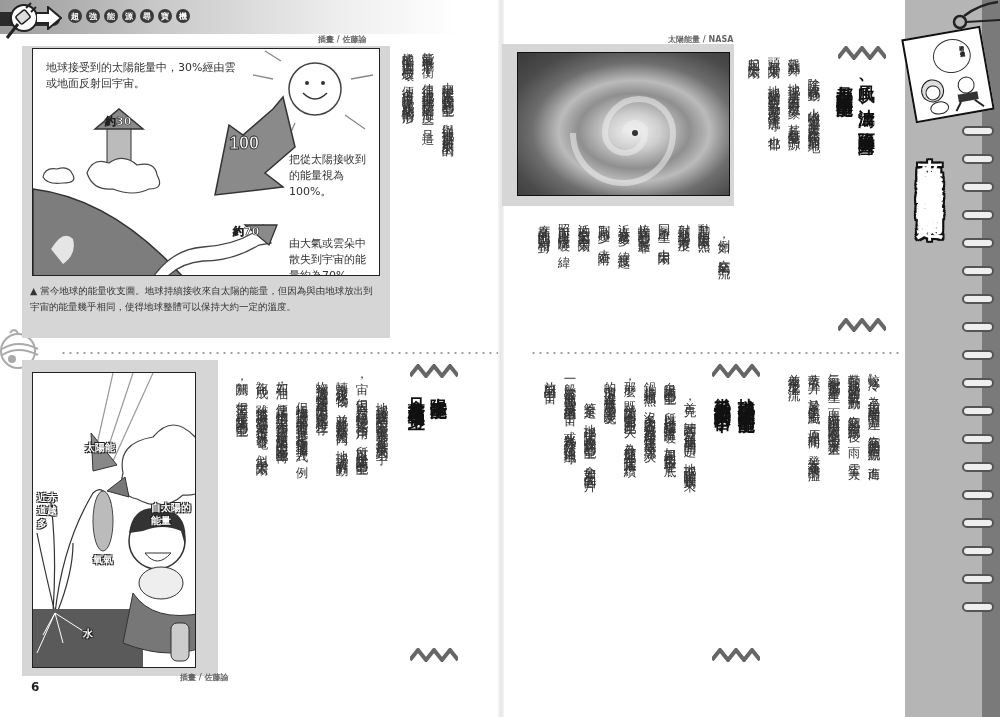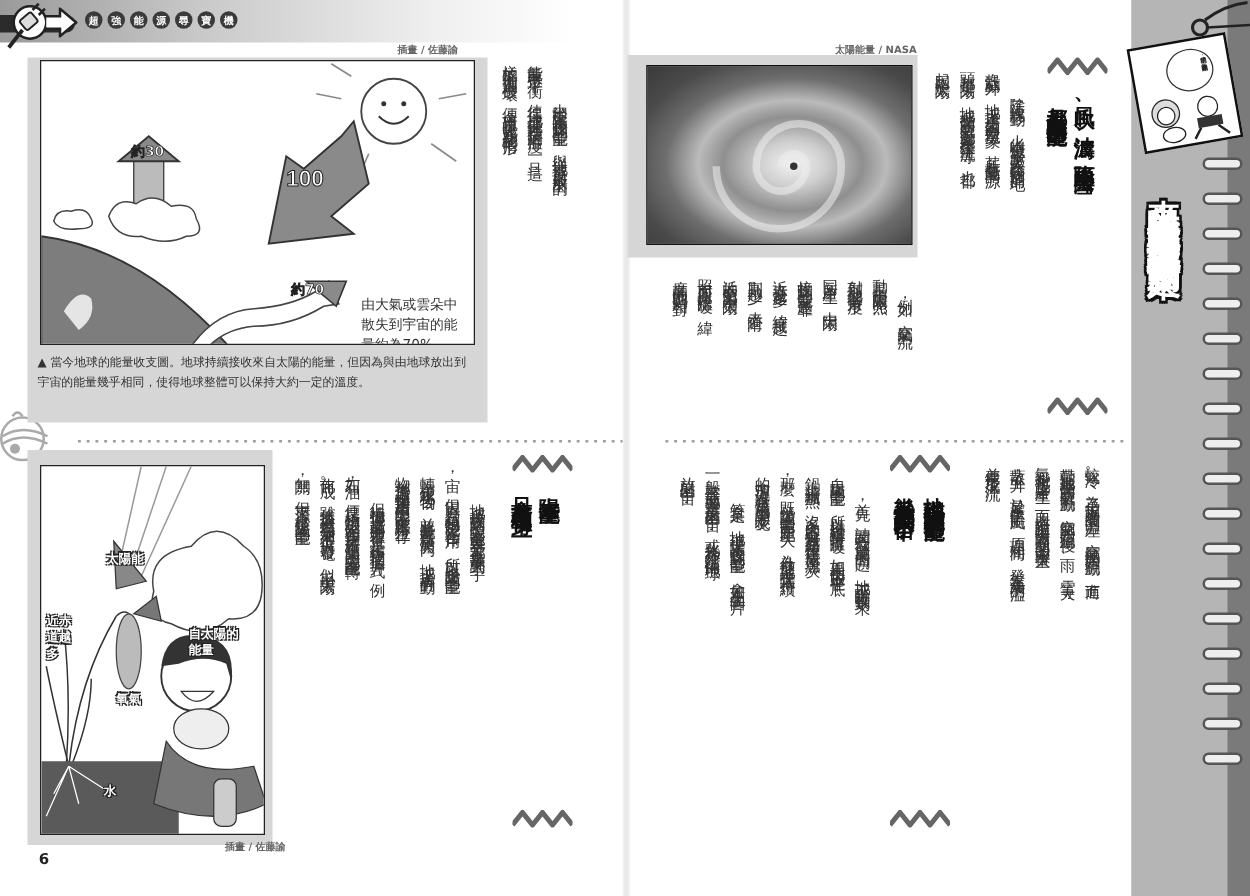--- a/index.html
+++ b/index.html
@@ -34,21 +34,21 @@
   
   .vcol { position: absolute; writing-mode: vertical-rl; font-size: 12.5px; line-height: 17px; letter-spacing: 2.4px; color: #333; }
   .vhead { position: absolute; writing-mode: vertical-rl; font-weight: bold; font-size: 17px; line-height: 21px; letter-spacing: 2px; color: #111; }
 
   .zigzag { position: absolute; width: 48px; height: 14px; }
 
   .dotline { position: absolute; height: 2px; background-image: radial-gradient(circle, #999 1px, transparent 1.2px); background-size: 7px 2px; }
 
   
   .fig2-frame { position: absolute; left: 22px; top: 360px; width: 196px; height: 316px; background: #d6d6d6; }
-  .fig2 { position: absolute; left: 32px; top: 372px; width: 180px; height: 296px; background: #fff; border: 1.5px solid #222; overflow: hidden; }
+  .fig2 { position: absolute; left: 32px; top: 372px; width: 164px; height: 296px; background: #fff; border: 1.5px solid #222; overflow: hidden; }
   .fig2 .lbl { position: absolute; font-size: 10px; font-weight: bold; color: #fff; text-shadow: -1px -1px 0 #222, 1px -1px 0 #222, -1px 1px 0 #222, 1px 1px 0 #222; line-height: 13px; }
 
   .page-num { position: absolute; left: 31px; top: 680px; font-size: 12px; font-weight: bold; color: #222; }
 
   
   .photo-frame { position: absolute; left: 502px; top: 44px; width: 232px; height: 162px; background: #d6d6d6; }
   .photo { position: absolute; left: 517px; top: 52px; width: 213px; height: 144px; border: 1.5px solid #111; overflow: hidden;
     background: radial-gradient(ellipse at 55% 55%, #f2f2f2 0%, #cfcfcf 16%, #8f8f8f 34%, #bbb 46%, #6e6e6e 62%, #4a4a4a 80%, #3a3a3a 100%); }
 
   
@@ -125,20 +125,22 @@
       <polygon points="62,80 86,60 110,80" fill="#8a8a8a" stroke="#333" stroke-width="1.5"></polygon>
       <text x="72" y="76" font-size="11" font-weight="bold" fill="#fff" stroke="#222" stroke-width="0.6" font-family="DejaVu Sans, sans-serif">約30</text>
 
       <path d="M54 124 Q60 108 76 114 Q90 104 104 116 Q122 112 124 126 Q132 140 116 140 Q100 148 80 140 Q60 142 54 124 Z" fill="#fff" stroke="#444" stroke-width="1.2"></path>
       <path d="M10 128 Q12 118 24 120 Q36 116 40 126 Q44 134 30 134 Q14 136 10 128 Z" fill="#fff" stroke="#444" stroke-width="1.2"></path>
 
       <path d="M120 228 Q140 200 170 198 Q200 196 220 184 L230 176 L238 194 L226 196 Q200 212 170 212 Q148 214 134 228 Z" fill="#fff" stroke="#444" stroke-width="1.3"></path>
       <polygon points="212,176 244,176 236,196" fill="#8a8a8a" stroke="#333" stroke-width="1.3"></polygon>
       <text x="200" y="186" font-size="11" font-weight="bold" fill="#fff" stroke="#222" stroke-width="0.6" font-family="DejaVu Sans, sans-serif">約70</text>
     </svg>
+    <div class="caption-top">地球接受到的太陽能量中，30%經由雲或地面反射回宇宙。</div>
+    <div class="note-100">把從太陽接收到的能量視為100%。</div>
     <div class="note-70">由大氣或雲朵中散失到宇宙的能量約為70%。</div>
   </div>
   <div class="fig1-caption">▲ 當今地球的能量收支圖。地球持續接收來自太陽的能量，但因為與由地球放出到宇宙的能量幾乎相同，使得地球整體可以保持大約一定的溫度。</div>
 
   <div class="vcol" style="left:440px;top:72px;height:260px;">由於從太陽接收到的能量，與從地球反射與放出的</div>
   <div class="vcol" style="left:420px;top:42px;height:290px;">能量取得了平衡，使得地球能保持穩定的溫度。一旦這</div>
   <div class="vcol" style="left:400px;top:42px;height:290px;">樣的平衡遭到破壞，便會出現暖化或寒化的情形。</div>
 
   <div class="dotline" style="left:60px;top:352px;width:440px;"></div>
 

